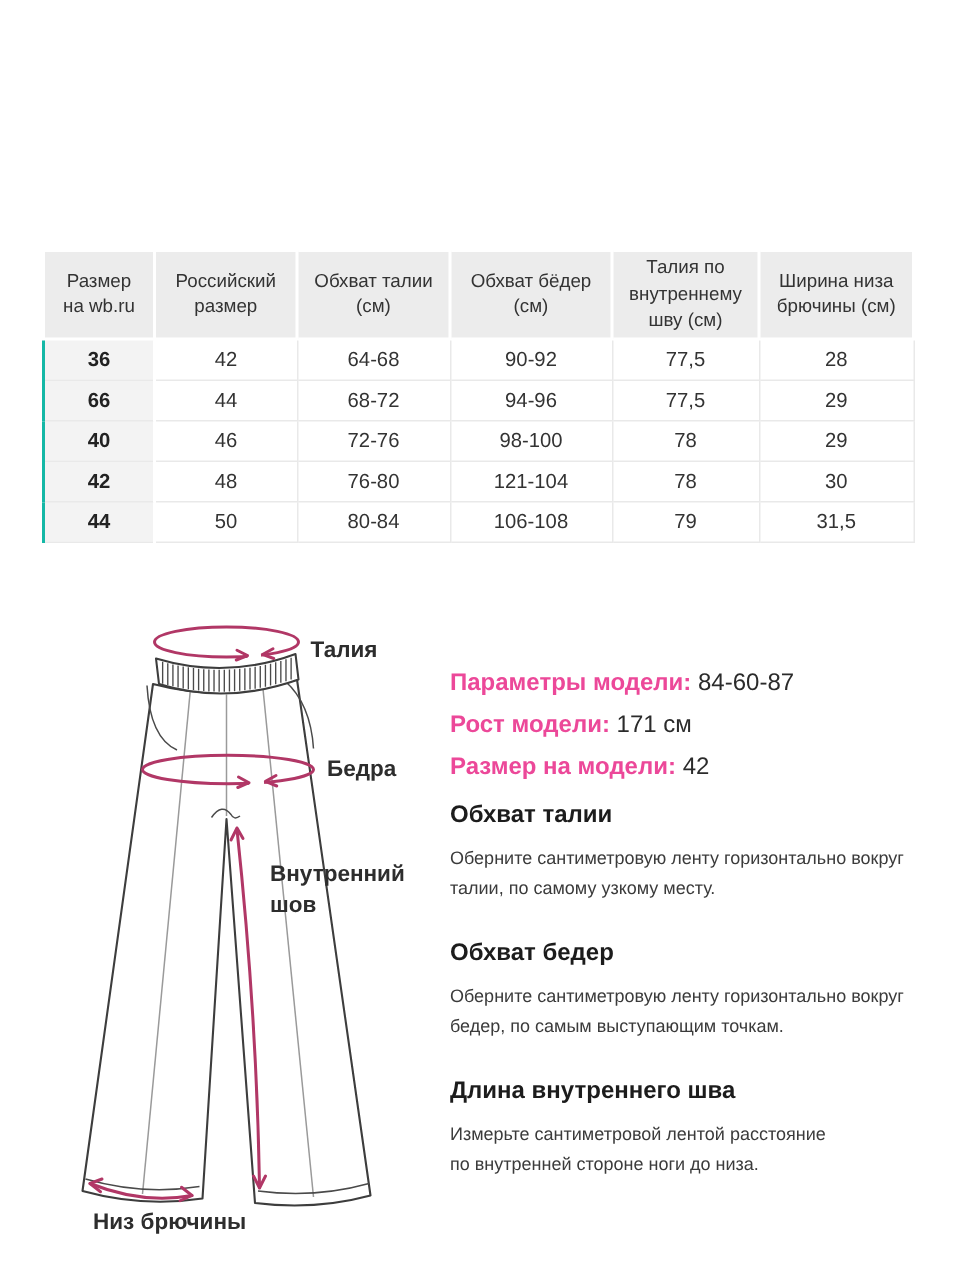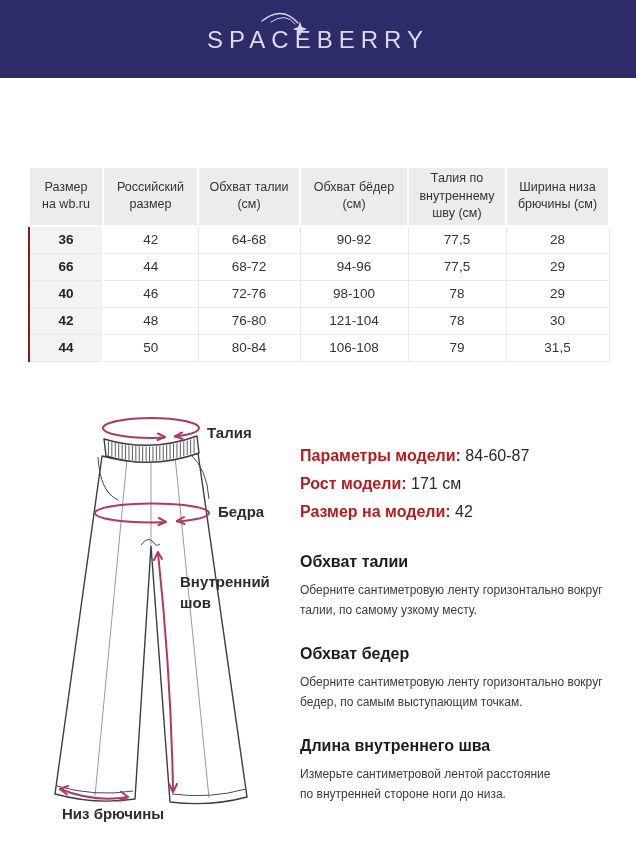--- a/index.html
+++ b/index.html
@@ -26,55 +26,47 @@
     font-size:12.5px; font-weight:400; color:#333333;
     height:52px; padding:2px 6px; line-height:1.4; text-align:center;
   }
   .size-table td {
     background:#ffffff; border:1px solid #e9e9e9;
     font-size:13.5px; color:#333333; text-align:center;
     height:26px; padding:0 4px;
   }
   .size-table td.fc {
     background:#f3f3f3; font-weight:700; color:#222222;
-    border-left:2px solid #7f1d1d; border-right:2px solid #ffffff;
+    border-left:2px solid #14b8a6; border-right:2px solid #ffffff;
   }
 
   
   .pants-svg { position:absolute; left:20px; top:395px; }
   .outline { fill:#ffffff; stroke:#3d3d3d; stroke-width:1.4; stroke-linejoin:round; }
   .thin    { fill:none; stroke:#4a4a4a; stroke-width:1; }
   .rib     { stroke:#4a4a4a; stroke-width:0.9; }
   .crease  { fill:none; stroke:#9a9a9a; stroke-width:1; }
   .pink    { fill:none; stroke:#b13766; stroke-width:2; stroke-linecap:round; stroke-linejoin:round; }
   .gapw    { fill:none; stroke:#ffffff; stroke-width:3.5; }
   .dlabel  { font:700 15px "Liberation Sans", sans-serif; fill:#2d2d2d; }
 
   
   .info { position:absolute; left:300px; top:442px; width:332px; }
   .mline { font-size:16px; line-height:28px; color:#2b2b2b; }
-  .mlabel { font-weight:700; color:#b91c1c; }
-  .guide { margin-top:27px; }
+  .mlabel { font-weight:700; color:#ec4899; }
+  .guide { margin-top:9px; }
   .gsec { margin-bottom:25px; }
   .gsec h3 { margin:0 0 9px 0; font-size:16px; font-weight:700; color:#1c1c1c; }
   .gsec p { margin:0; font-size:12px; line-height:20px; color:#3b3b3b; white-space:pre-line; }
 </style>
 </head>
 <body>
 
 <div class="page">
 
-  <header class="brand-bar">
-    <svg class="comet" width="66" height="40" viewBox="0 0 66 40">
-      <path d="M12,18 Q32,2 48,20" fill="none" stroke="#d9daf0" stroke-width="1.3" stroke-linecap="round"></path>
-      <path d="M21,19 Q36,9 45,21" fill="none" stroke="#d9daf0" stroke-width="1" stroke-linecap="round"></path>
-      <path d="M50,18.5 L51.8,24 L57,26 L51.8,28 L50,33.5 L48.2,28 L43,26 L48.2,24 Z" fill="#d9daf0"></path>
-    </svg>
-    <div class="logo">SPACEBERRY</div>
-  </header>
 
   <table class="size-table">
     <colgroup>
       <col style="width:74px">
         <col style="width:95px">
         <col style="width:102px">
       <col style="width:108px">
         <col style="width:98px">
         <col style="width:103px">
     </colgroup>

